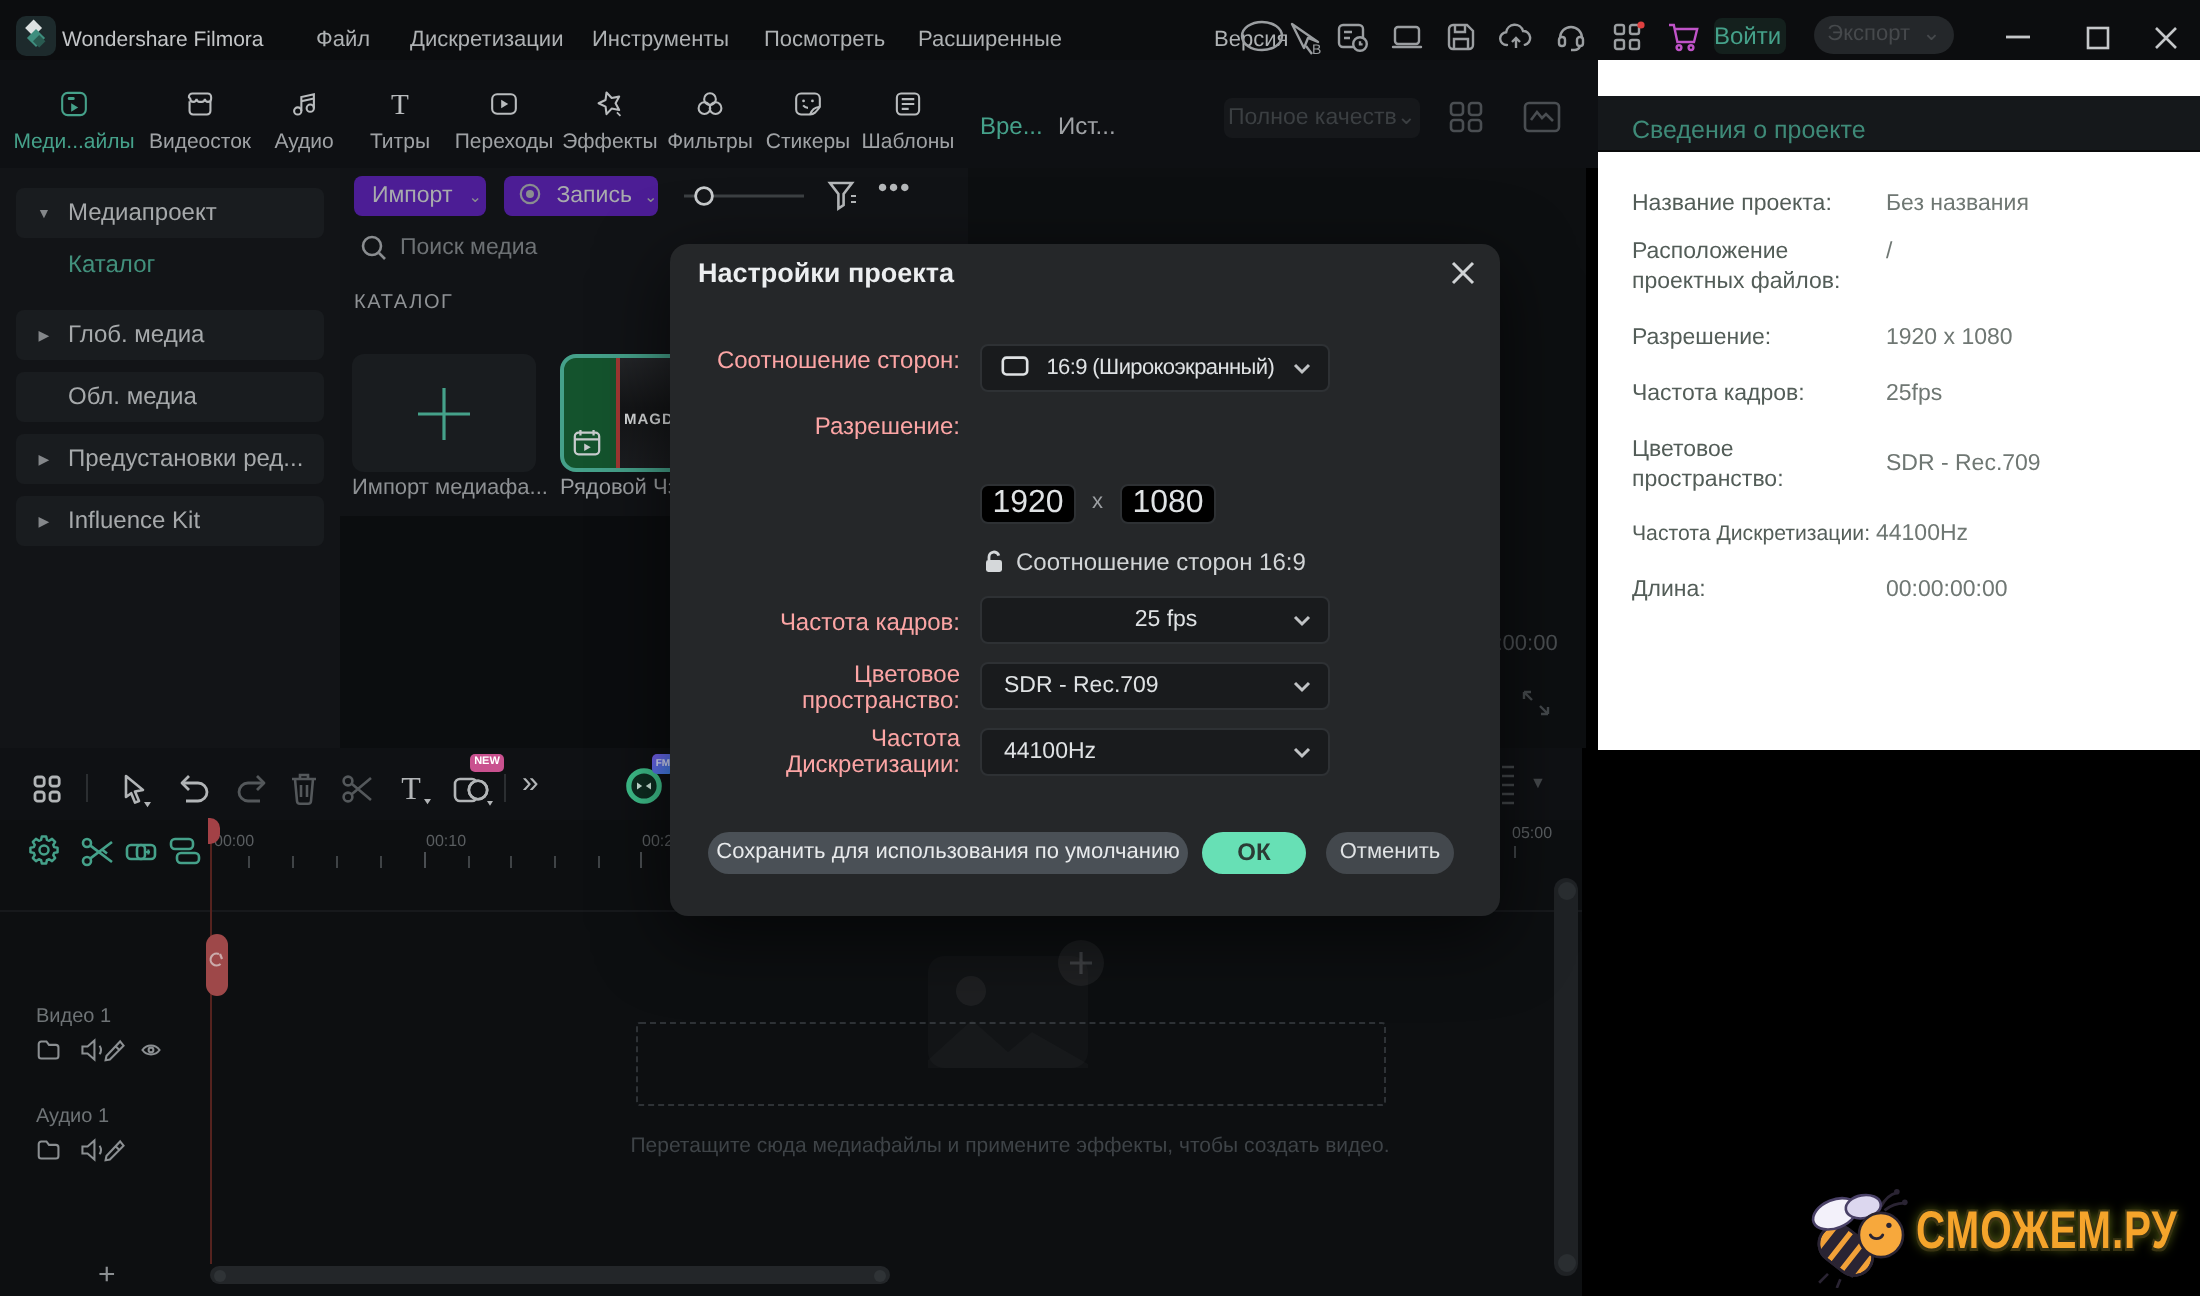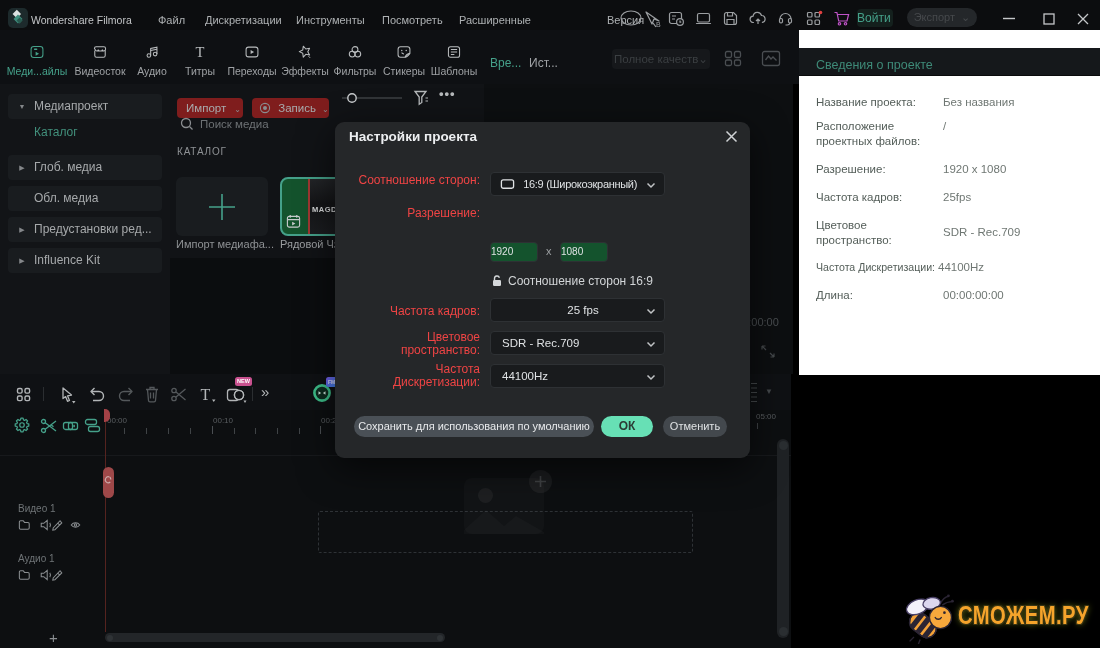--- a/index.html
+++ b/index.html
@@ -16,27 +16,27 @@
   .tab .lb { display:block; font-size:10.5px; color:#9fa2a5; margin-top:5px; white-space:nowrap; }
   .tab.active .lb { color:#45a18a; }
   
   #sidebar { left:0; top:84px; width:170px; height:290px; background:#121417; }
   .side-item { position:absolute; left:8px; width:154px; height:25px; border-radius:4px; background:#191c1f; color:#a6a9ab; font-size:12px; line-height:25px; }
   .side-item .tri { display:inline-block; width:16px; text-align:center; color:#84878a; font-size:7px; vertical-align:1px; margin-left:6px; margin-right:4px;}
   #mediapanel { left:170px; top:84px; width:314px; height:290px; background:#0b0d0f; }
   #preview { left:484px; top:84px; width:309px; height:290px; background:#0d0f11; }
   #rightpanel { left:799px; top:30px; width:307px; height:345px; background:#ffffff; }
   #timeline { left:0; top:374px; width:791px; height:274px; background:#0d0f11; }
-  .btn { background:#7f1d1d; border-radius:4px; color:#a8abad; font-size:11.5px;margin-top:10px; }
+  .btn { background:#4c1d95; border-radius:4px; color:#a8abad; font-size:11.5px; }
   
   #dialog { left:335px; top:122px; width:415px; height:336px; background:#252729; border-radius:9px; box-shadow:0 10px 36px rgba(0,0,0,.6); z-index:50; }
-  .dlabel { position:absolute; right:270px; text-align:right; color:#ef4444; font-size:12px; white-space:nowrap; }
+  .dlabel { position:absolute; right:270px; text-align:right; color:#fca5a5; font-size:12px; white-space:nowrap; }
   .dd { position:absolute; left:155px; width:175px; height:24px; background:#191b1d; border:1px solid #2e3134; border-radius:4px; color:#dfe2e4; font-size:11.5px; line-height:22px; white-space:nowrap; }
   .dd .chev { position:absolute; right:8px; top:4px; }
-  .inp { position:absolute; width:48px; height:20px; background:#14532d; border:1px solid #2e3134; border-radius:4px; color:#dfe2e4; font-size:10px; line-height:18px; }
+  .inp { position:absolute; width:48px; height:20px; background:#000000; border:1px solid #2e3134; border-radius:4px; color:#dfe2e4; font-size:16px; line-height:18px; text-align:center; }
   .dbtn { position:absolute; top:294px; height:21px; border-radius:10.5px; font-size:11px; line-height:21px; text-align:center; white-space:nowrap; }
   
   .rlabel { position:absolute; left:17px; color:#535d58; font-size:11.5px; white-space:nowrap; }
   .rvalue { position:absolute; left:144px; color:#6f7773; font-size:11.5px; white-space:nowrap; }
   .tl-label { color:#6e7376; font-size:11px; position:absolute; }
 </style>
 </head>
 <body>
 
 <div id="titlebar" class="abs">
@@ -413,20 +413,21 @@
     <svg class="abs" style="left:0;top:24px;" width="80" height="32" viewBox="0 0 80 32">
         <path d="M0 28 L22 8 L40 24 L52 14 L80 30 v2 H0 z" fill="rgba(255,255,255,0.025)"></path>
       </svg>
   </div>
   <div class="abs" style="left:529px;top:96px;width:23px;height:23px;border-radius:50%;background:rgba(255,255,255,0.055);">
     <svg width="23" height="23" viewBox="0 0 23 23">
         <path d="M11.5 6 v11 M6 11.5 h11" stroke="rgba(200,205,210,0.2)" stroke-width="1.6"></path>
       </svg>
   </div>
 
+  <div class="abs" style="left:205px;top:193px;width:600px;text-align:center;color:#3e4347;font-size:10.5px;">Перетащите сюда медиафайлы и примените эффекты, чтобы создать видео.</div>
 
   <div class="abs" style="left:105px;top:38px;width:1px;height:220px;background:#55231f;"></div>
   <div class="abs" style="left:104px;top:35px;width:6px;height:13px;background:#a34146;border-radius:0 5px 5px 0;"></div>
   <div class="abs" style="left:103px;top:93px;width:11px;height:31px;background:#9e4849;border-radius:6px;">
     <svg width="11" height="31" viewBox="0 0 11 31">
         <path d="M6.5 10 a3 3 0 1 0 .8 5 M7 10 l1 2.5" fill="none" stroke="#cbabab" stroke-width="1.1"></path>
       </svg>
   </div>
 
   <div class="abs" style="left:49px;top:255px;color:#8b8f92;font-size:15px;">+</div>

